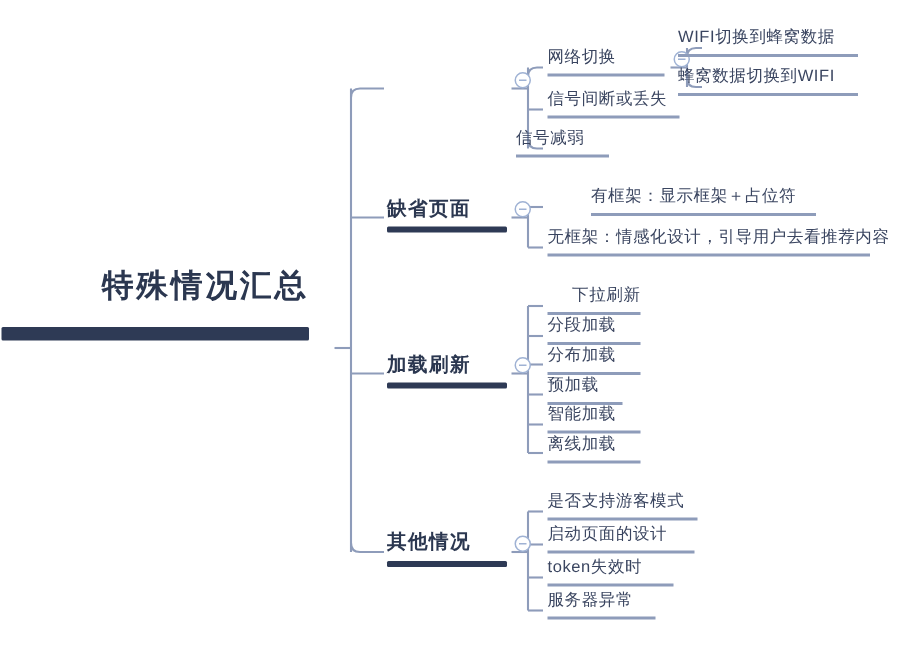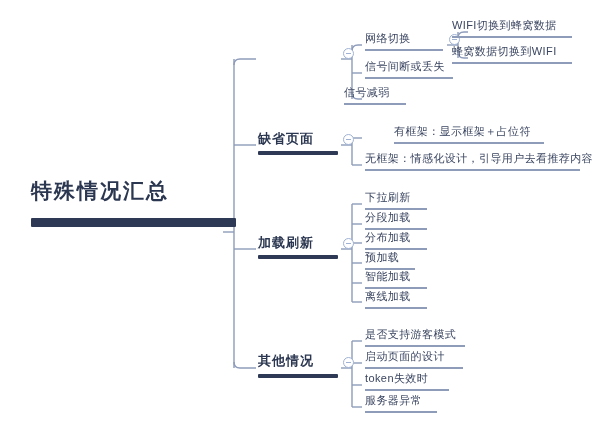--- a/index.html
+++ b/index.html
@@ -38,24 +38,24 @@
     position: absolute;
     white-space: nowrap;
   }
   .node .node-text {
     display: block;
     white-space: nowrap;
   }
 
   
   .node-root {
-    left: 31px;
+    left: 1px;
     top: 176px;
     width: 205px;
-    text-align: left;
+    text-align: right;
   }
   .node-root .node-text {
     font-size: 21px;
     font-weight: bold;
     color: #2b3750;
     letter-spacing: 2px;
     line-height: 30px;
   }
   .node-root .rule {
     margin-top: 12px;
@@ -218,21 +218,21 @@
     <span class="node-text">无框架：情感化设计，引导用户去看推荐内容</span>
     <div class="rule" style="width:215px;"></div>
   </div>
 
   <div class="node node-branch" style="left:258px; top:234px; width:80px;">
     <span class="node-text">加载刷新</span>
     <div class="rule" style="width:80px;"></div>
   </div>
   <div class="toggle" style="left:343px; top:238px;"></div>
 
-  <div class="node node-leaf" style="left:365px; top:190px;">
+  <div class="node node-leaf" style="left:365px; top:190px;text-align:right;">
     <span class="node-text">下拉刷新</span>
     <div class="rule" style="width:62px;"></div>
   </div>
 
   <div class="node node-leaf" style="left:365px; top:210px;">
     <span class="node-text">分段加载</span>
     <div class="rule" style="width:62px;"></div>
   </div>
 
   <div class="node node-leaf" style="left:365px; top:230px;">

